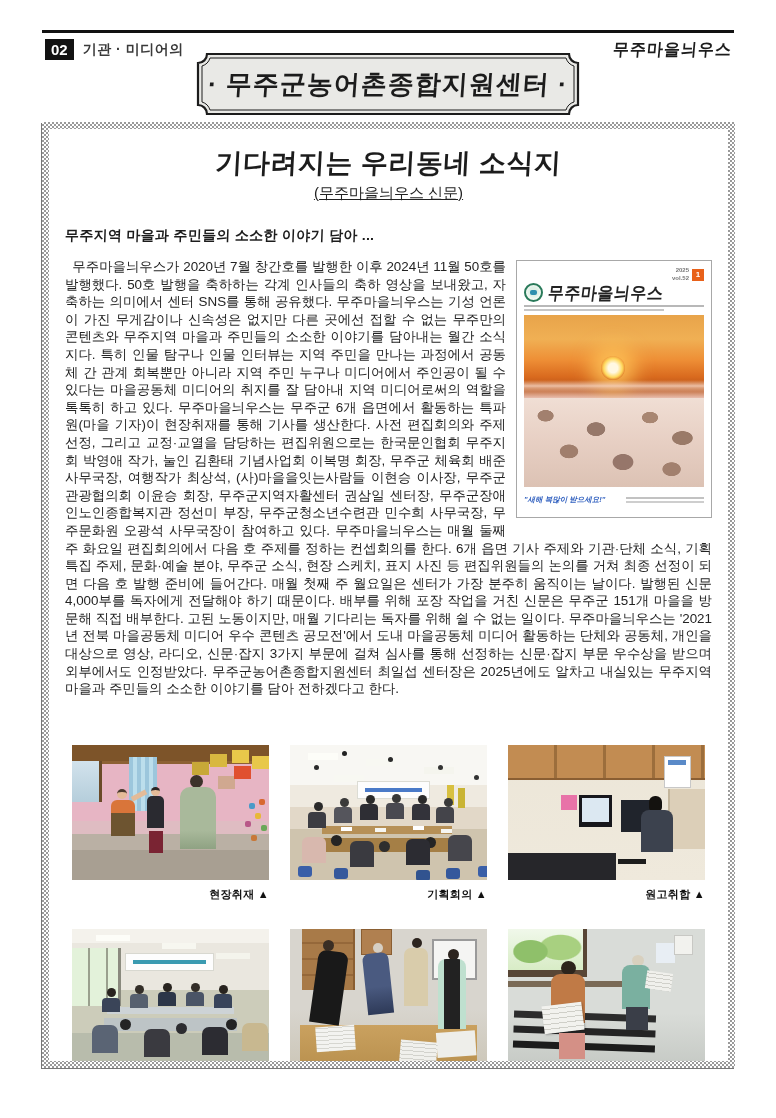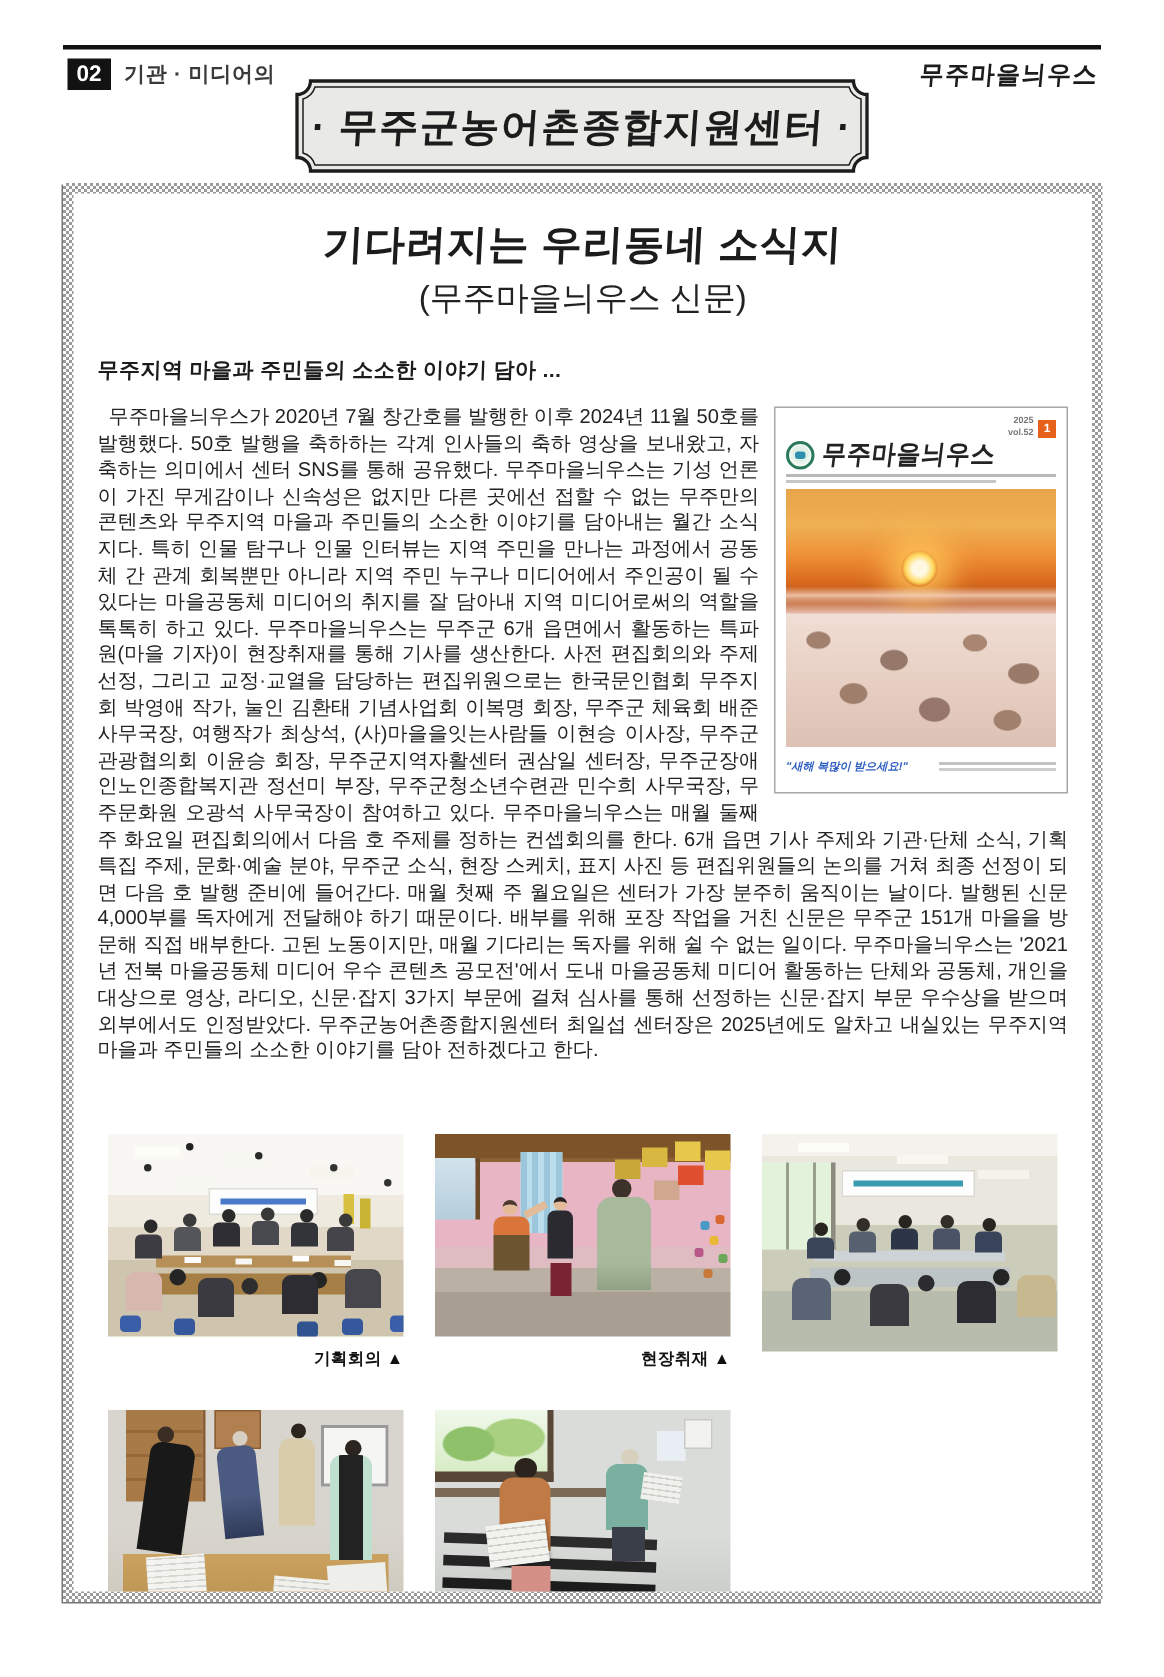--- a/index.html
+++ b/index.html
@@ -19,21 +19,21 @@
   .plaque svg { position:absolute; inset:0; }
   .plaque-text { position:absolute; inset:0; display:flex; align-items:center; justify-content:center;
     font-size:26px; font-weight:900; transform:skewX(-4deg); letter-spacing:1px; white-space:nowrap; }
   
   .article-box { position:absolute; left:42px; top:122px; width:693px; height:946px;
     background:conic-gradient(#9a9a9a 25%,#fff 0 50%,#9a9a9a 0 75%,#fff 0);
     background-size:4px 4px; box-shadow:-1px 1px 0 #777; }
   .article-inner { position:absolute; inset:7px; background:#fff; padding:10px 16px 0 16px; overflow:hidden; }
   .article-title { text-align:center; font-size:27px; font-weight:900; margin-top:6px;
     transform:skewX(-3deg); letter-spacing:.5px; }
-  .article-subtitle { text-align:center; font-size:22px; margin-top:3px; color:#222; }
+  .article-subtitle { text-align:center; font-size:15px; margin-top:3px; color:#222;text-decoration:underline; }
   .article-lead { font-size:14px; font-weight:900; margin-top:24px; transform:skewX(-2deg); letter-spacing:.3px; }
   .article-bodywrap { margin-top:13px; font-size:13.4px; line-height:17.6px; text-align:justify; color:#232323; }
   .article-bodywrap p { text-indent:.55em; }
   
   .cover { float:right; width:196px; height:258px; margin:2px 0 6px 10px; background:#fff;
     border:1px solid #a8a8a8; padding:6px 7px 4px; font-family:"Liberation Sans",sans-serif; }
   .cv-top { display:flex; justify-content:flex-end; align-items:center; gap:3px; }
   .cv-vol { font-size:6px; line-height:1.25; color:#777; text-align:right; font-weight:bold; }
   .cv-issue { width:12px; height:12px; background:#e8611a; color:#fff; font-size:8px; font-weight:bold;
     display:flex; align-items:center; justify-content:center; }
@@ -234,55 +234,73 @@
         <div class="cv-foot">
           <span class="cv-greet">"새해 복많이 받으세요!"</span>
           <span class="cv-credit"></span>
         </div>
       </figure>
       <p>무주마을늬우스가 2020년 7월 창간호를 발행한 이후 2024년 11월 50호를 발행했다. 50호 발행을 축하하는 각계 인사들의 축하 영상을 보내왔고, 자축하는 의미에서 센터 SNS를 통해 공유했다. 무주마을늬우스는 기성 언론이 가진 무게감이나 신속성은 없지만 다른 곳에선 접할 수 없는 무주만의 콘텐츠와 무주지역 마을과 주민들의 소소한 이야기를 담아내는 월간 소식지다. 특히 인물 탐구나 인물 인터뷰는 지역 주민을 만나는 과정에서 공동체 간 관계 회복뿐만 아니라 지역 주민 누구나 미디어에서 주인공이 될 수 있다는 마을공동체 미디어의 취지를 잘 담아내 지역 미디어로써의 역할을 톡톡히 하고 있다. 무주마을늬우스는 무주군 6개 읍면에서 활동하는 특파원(마을 기자)이 현장취재를 통해 기사를 생산한다. 사전 편집회의와 주제 선정, 그리고 교정·교열을 담당하는 편집위원으로는 한국문인협회 무주지회 박영애 작가, 눌인 김환태 기념사업회 이복명 회장, 무주군 체육회 배준 사무국장, 여행작가 최상석, (사)마을을잇는사람들 이현승 이사장, 무주군관광협의회 이윤승 회장, 무주군지역자활센터 권삼일 센터장, 무주군장애인노인종합복지관 정선미 부장, 무주군청소년수련관 민수희 사무국장, 무주문화원 오광석 사무국장이 참여하고 있다. 무주마을늬우스는 매월 둘째 주 화요일 편집회의에서 다음 호 주제를 정하는 컨셉회의를 한다. 6개 읍면 기사 주제와 기관·단체 소식, 기획특집 주제, 문화·예술 분야, 무주군 소식, 현장 스케치, 표지 사진 등 편집위원들의 논의를 거쳐 최종 선정이 되면 다음 호 발행 준비에 들어간다. 매월 첫째 주 월요일은 센터가 가장 분주히 움직이는 날이다. 발행된 신문 4,000부를 독자에게 전달해야 하기 때문이다. 배부를 위해 포장 작업을 거친 신문은 무주군 151개 마을을 방문해 직접 배부한다. 고된 노동이지만, 매월 기다리는 독자를 위해 쉴 수 없는 일이다. 무주마을늬우스는 '2021년 전북 마을공동체 미디어 우수 콘텐츠 공모전'에서 도내 마을공동체 미디어 활동하는 단체와 공동체, 개인을 대상으로 영상, 라디오, 신문·잡지 3가지 부문에 걸쳐 심사를 통해 선정하는 신문·잡지 부문 우수상을 받으며 외부에서도 인정받았다. 무주군농어촌종합지원센터 최일섭 센터장은 2025년에도 알차고 내실있는 무주지역 마을과 주민들의 소소한 이야기를 담아 전하겠다고 한다.</p>
     </div>
 
     <div class="photo-grid">
       <figure>
+        <div class="ph s2">
+          <div class="s2-window"></div>
+          <div class="s2-curtain"></div>
+          <div class="s2-box"></div>
+          <div class="s2-shelf"></div>
+          <div class="s2-man-head"></div>
+          <div class="s2-man-body"></div>
+          <div class="s2-man-arm"></div>
+          <div class="s2-wom-head"></div>
+          <div class="s2-wom-body"></div>
+          <div class="s2-wom-legs"></div>
+          <div class="s2-grn-head"></div>
+          <div class="s2-grn-body"></div>
+        </div>
+        <figcaption>현장취재 ▲</figcaption>
+      </figure>
+
+      <figure>
         <div class="ph s1">
           <div class="s1-light"></div>
           <div class="s1-dot"></div>
           <div class="s1-banner">
               <i></i>
             </div>
           <div class="s1-flag"></div>
           <div class="s1-table"></div>
           <div class="s1-paper"></div>
           <div class="s1-head"></div>
           <div class="s1-body"></div>
           <div class="s1-front"></div>
           <div class="s1-chair"></div>
         </div>
         <figcaption>기획회의 ▲</figcaption>
       </figure>
 
       <figure>
-        <div class="ph s2">
-          <div class="s2-window"></div>
-          <div class="s2-curtain"></div>
-          <div class="s2-box"></div>
-          <div class="s2-shelf"></div>
-          <div class="s2-man-head"></div>
-          <div class="s2-man-body"></div>
-          <div class="s2-man-arm"></div>
-          <div class="s2-wom-head"></div>
-          <div class="s2-wom-body"></div>
-          <div class="s2-wom-legs"></div>
-          <div class="s2-grn-head"></div>
-          <div class="s2-grn-body"></div>
-        </div>
-        <figcaption>현장취재 ▲</figcaption>
-      </figure>
-
+        <div class="ph s3">
+          <div class="s3-cab"></div>
+          <div class="s3-cal">
+              <i></i>
+            </div>
+          <div class="s3-mon">
+              <i></i>
+            </div>
+          <div class="s3-pink"></div>
+          <div class="s3-part"></div>
+          <div class="s3-desk"></div>
+          <div class="s3-p-head"></div>
+          <div class="s3-p-body"></div>
+          <div class="s3-kb"></div>
+        </div>
+        <figcaption>원고취합 ▲</figcaption>
+      </figure>
 
       <figure class="row2">
         <div class="ph s4">
           <div class="s4-light"></div>
           <div class="s4-win"></div>
           <div class="s4-banner">
               <i></i>
             </div>
           <div class="s4-table"></div>
           <div class="s4-head"></div>

